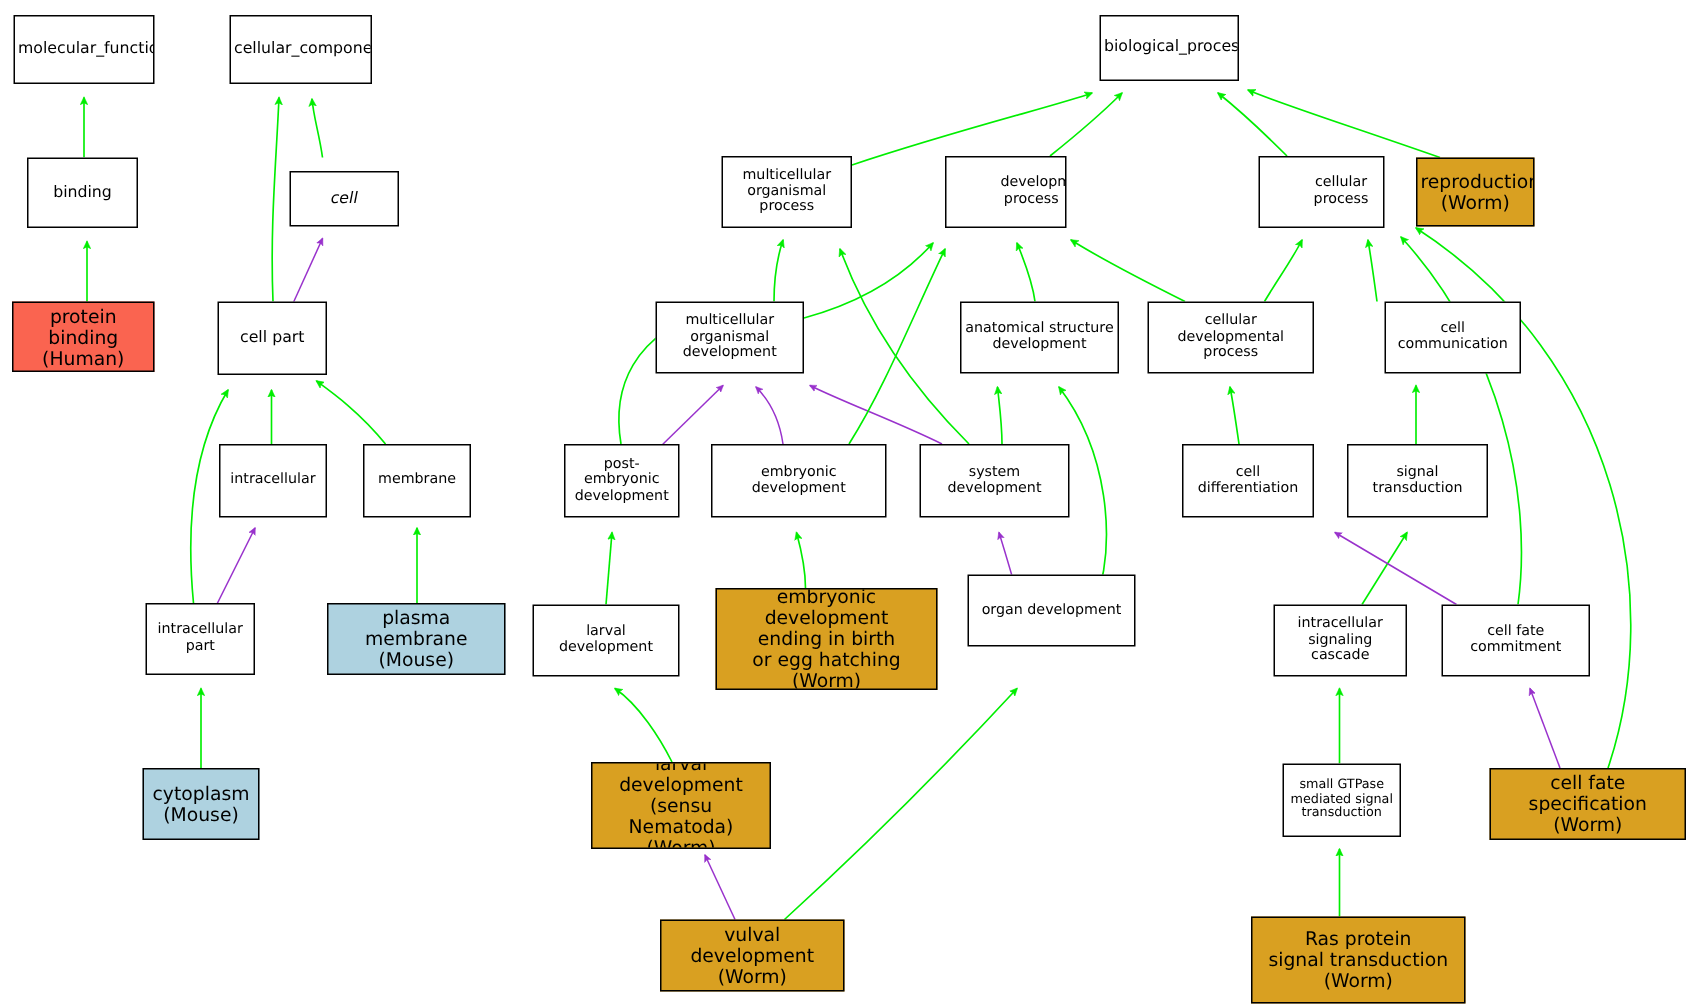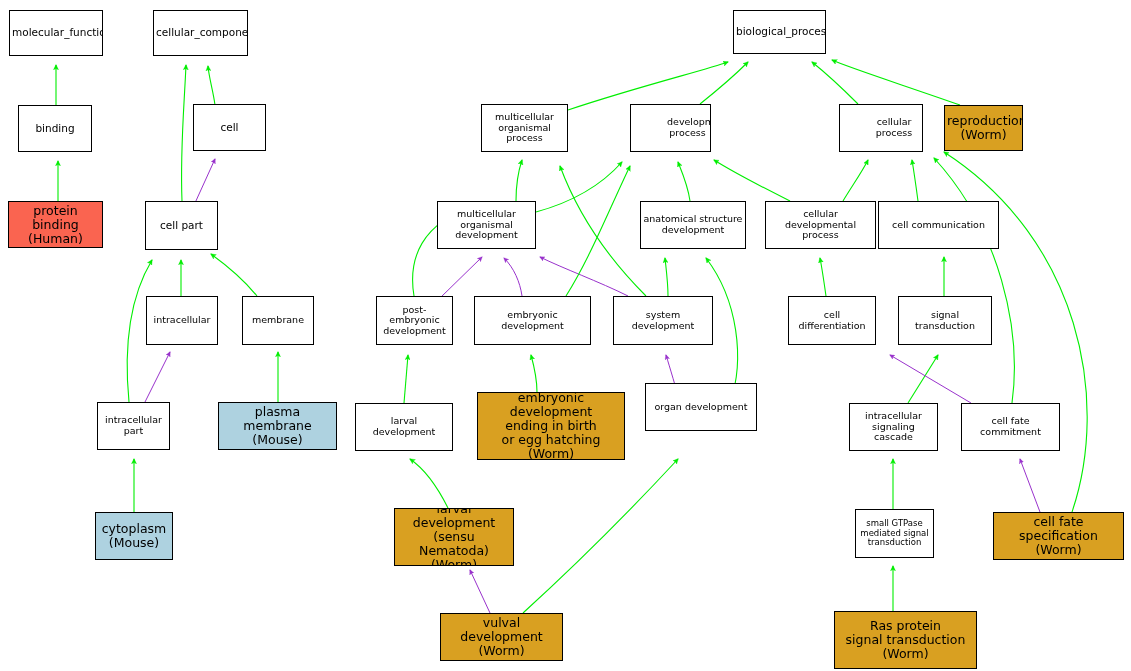--- a/index.html
+++ b/index.html
@@ -120,21 +120,21 @@
       </div>
       <div class="go-node fill-white sz-10" style="left: 153px; top: 10px; width: 95px; height: 46px;">
         <span class="lbl">cellular_component</span>
       </div>
       <div class="go-node fill-white sz-10" style="left: 733px; top: 10px; width: 93px; height: 44px;">
         <span class="lbl">biological_process</span>
       </div>
       <div class="go-node fill-white sz-10" style="left: 18px; top: 105px; width: 74px; height: 47px;">
         <span class="lbl">binding</span>
       </div>
-      <div class="go-node fill-white sz-10" style="left: 193px; top: 104px; width: 73px; height: 47px;">
+      <div class="go-node fill-white sz-10" style="left: 193px; top: 114px; width: 73px; height: 37px; font-style: italic;">
         <span class="lbl">cell</span>
       </div>
       <div class="go-node fill-white sz-9" style="left: 481px; top: 104px; width: 87px; height: 48px;">
         <span class="lbl">multicellular
 organismal process</span>
       </div>
       <div class="go-node fill-white sz-9" style="left: 630px; top: 104px; width: 81px; height: 48px; padding-left: 36px;">
         <span class="lbl">developmental
 process</span>
       </div>
@@ -157,21 +157,21 @@
 organismal development</span>
       </div>
       <div class="go-node fill-white sz-9" style="left: 640px; top: 201px; width: 106px; height: 48px;">
         <span class="lbl">anatomical structure
 development</span>
       </div>
       <div class="go-node fill-white sz-9" style="left: 765px; top: 201px; width: 111px; height: 48px;">
         <span class="lbl">cellular developmental
 process</span>
       </div>
-      <div class="go-node fill-white sz-9" style="left: 878px; top: 201px; width: 121px; height: 48px;">
+      <div class="go-node fill-white sz-9" style="left: 923px; top: 201px; width: 91px; height: 48px;">
         <span class="lbl">cell communication</span>
       </div>
       <div class="go-node fill-white sz-9" style="left: 146px; top: 296px; width: 72px; height: 49px;">
         <span class="lbl">intracellular</span>
       </div>
       <div class="go-node fill-white sz-9" style="left: 242px; top: 296px; width: 72px; height: 49px;">
         <span class="lbl">membrane</span>
       </div>
       <div class="go-node fill-white sz-9" style="left: 376px; top: 296px; width: 77px; height: 49px;">
         <span class="lbl">post-embryonic

